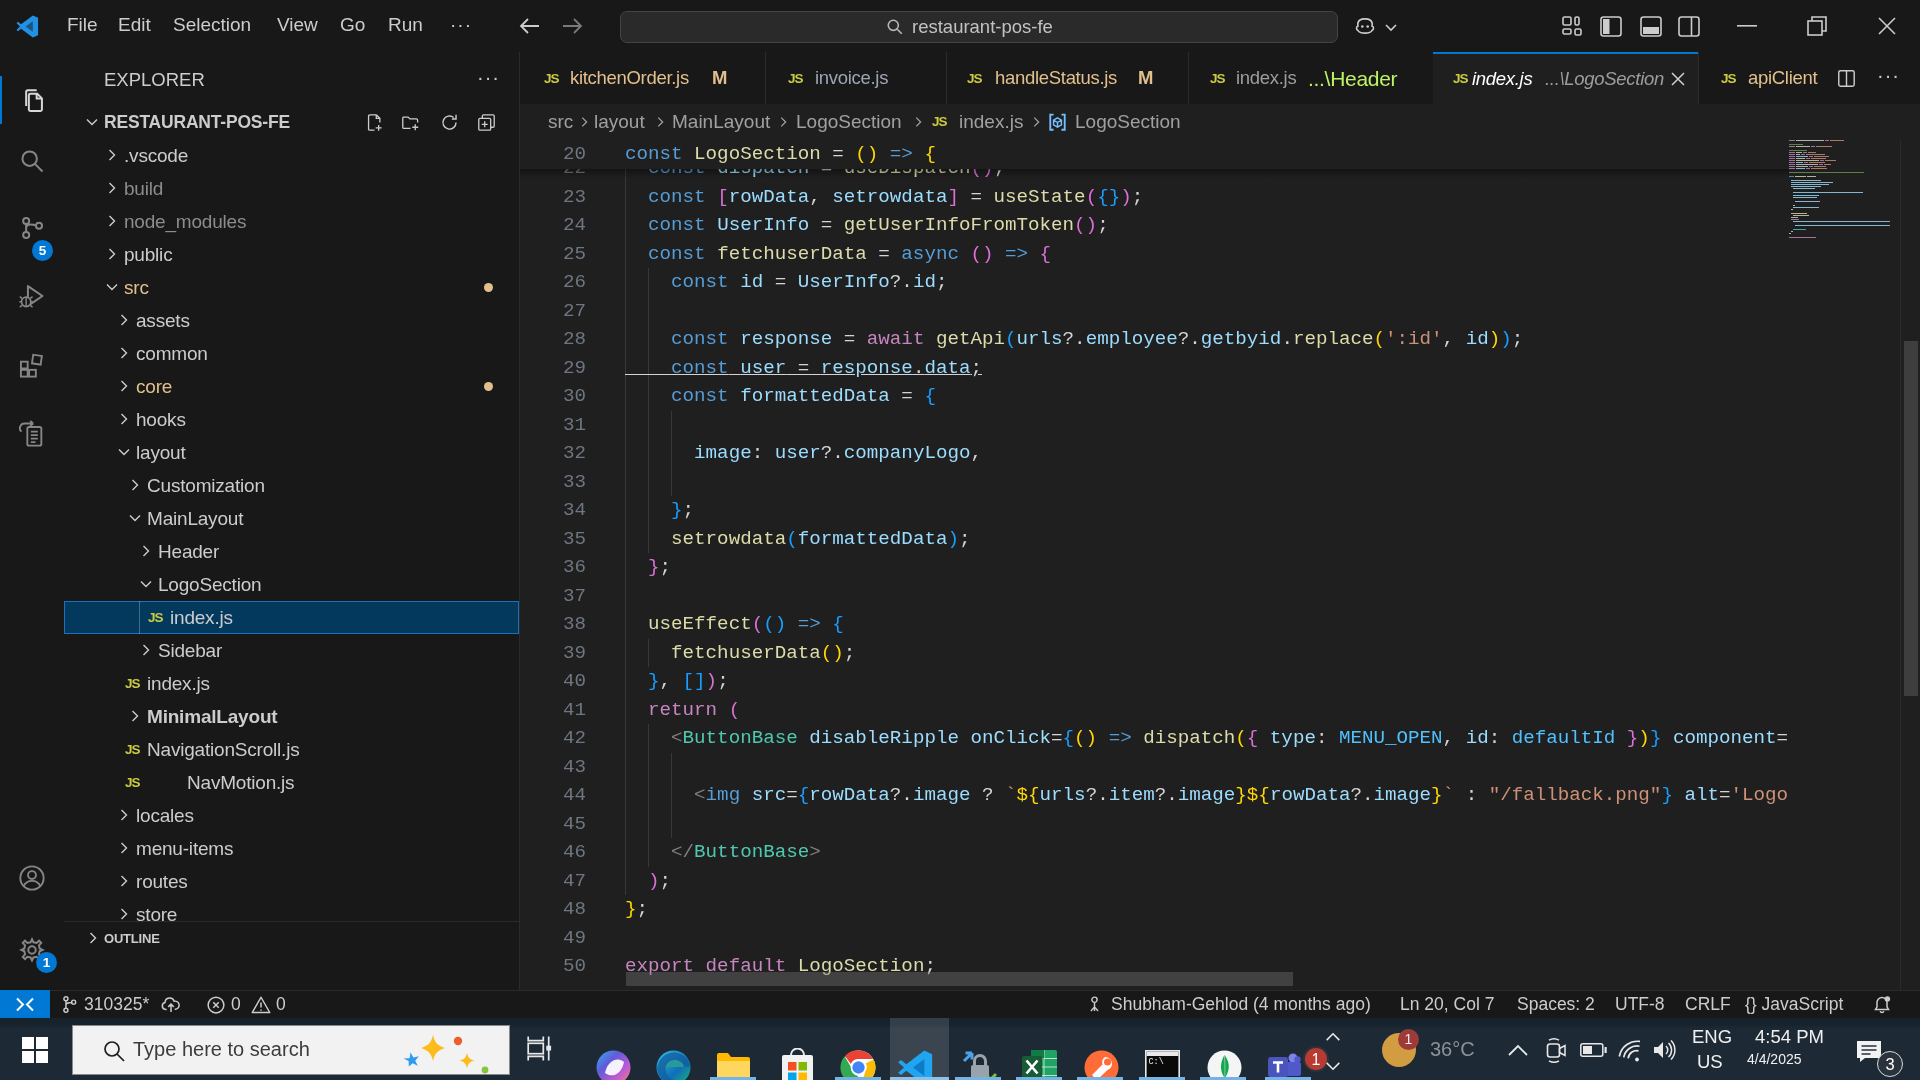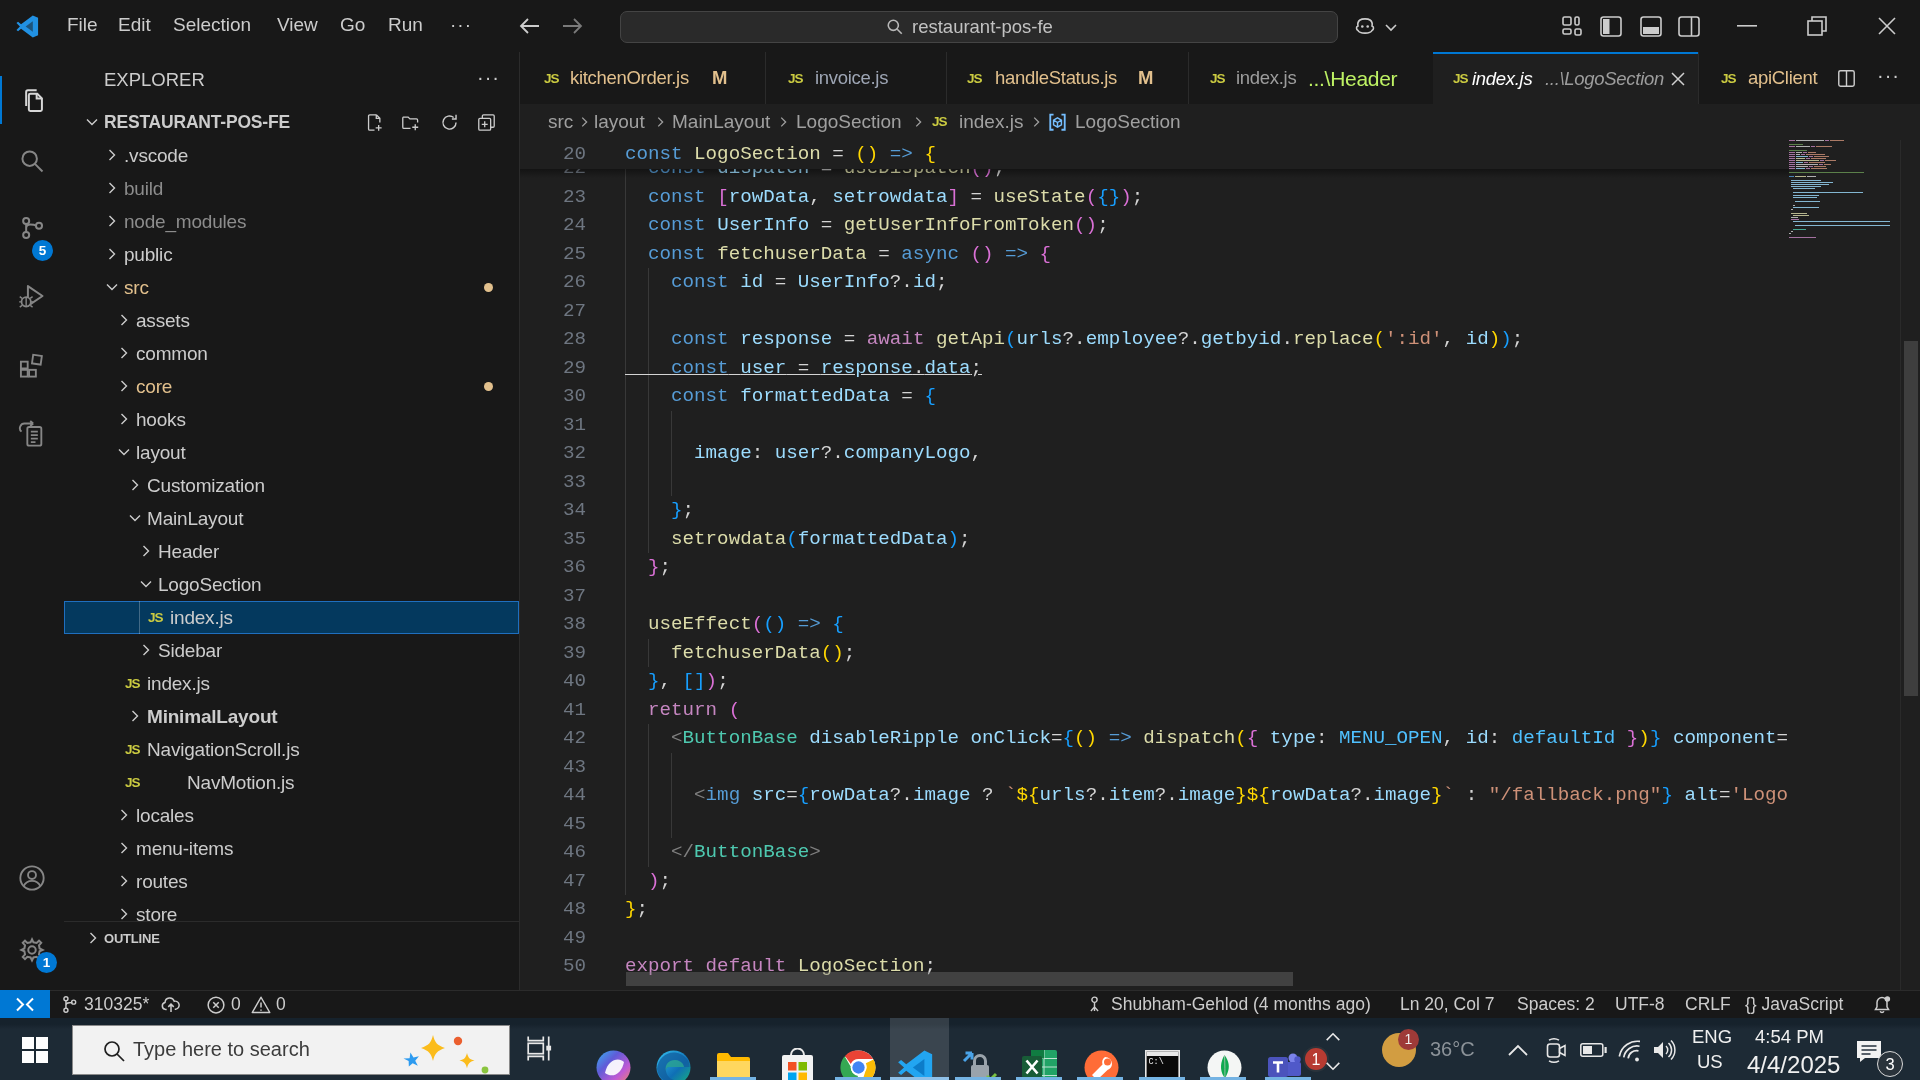--- a/index.html
+++ b/index.html
@@ -848,21 +848,21 @@
     <path d="M1 19 A 18.5 18.5 0 0 1 20.2 1.2 M5.5 19.3 A 13.5 13.5 0 0 1 19.6 6 M10 19.6 A 8.5 8.5 0 0 1 19.2 10.8" stroke="#e8e8e8" stroke-width="1.7" fill="none" transform="rotate(8 19 20)"></path>
     <circle cx="19" cy="19.5" r="1.9" fill="#e8e8e8"></circle>
   </svg>
   <svg class="abs" style="left:1652px;top:22px" width="24" height="20" viewBox="0 0 24 20">
     <path d="M2 7 H6 L11 2 V18 L6 13 H2 Z" fill="#e8e8e8"></path>
     <path d="M14 6 A 5.5 5.5 0 0 1 14 14 M16.5 3 A 9.5 9.5 0 0 1 16.5 17 M19 0.5 A 13.5 13.5 0 0 1 19 19.5" stroke="#e8e8e8" stroke-width="1.5" fill="none"></path>
   </svg>
   <span class="abs" style="left:1692px;top:8px;font-size:18.5px;color:#f0f0f0;">ENG</span>
   <span class="abs" style="left:1697px;top:33px;font-size:18.5px;color:#f0f0f0;">US</span>
   <span class="abs" style="left:1755px;top:8px;font-size:18.5px;color:#f0f0f0;">4:54 PM</span>
-  <span class="abs" style="left:1747px;top:33px;font-size:24px;color:#f0f0f0;">4/4/2025</span>
+  <span class="abs" style="left:1747px;top:33px;font-size:14px;color:#f0f0f0;">4/4/2025</span>
 
   <div class="abs" style="left:710px;top:59px;width:46px;height:3px;background:#74b3e3;"></div>
   <div class="abs" style="left:835px;top:59px;width:46px;height:3px;background:#74b3e3;"></div>
   <div class="abs" style="left:890px;top:59px;width:59px;height:3px;background:#8fc0e8;"></div>
   <div class="abs" style="left:955px;top:59px;width:46px;height:3px;background:#74b3e3;"></div>
   <div class="abs" style="left:1016px;top:59px;width:46px;height:3px;background:#74b3e3;"></div>
   <div class="abs" style="left:1077px;top:59px;width:46px;height:3px;background:#74b3e3;"></div>
   <div class="abs" style="left:1139px;top:59px;width:46px;height:3px;background:#74b3e3;"></div>
   <div class="abs" style="left:1200px;top:59px;width:46px;height:3px;background:#74b3e3;"></div>
   <div class="abs" style="left:1265px;top:59px;width:46px;height:3px;background:#74b3e3;"></div>

